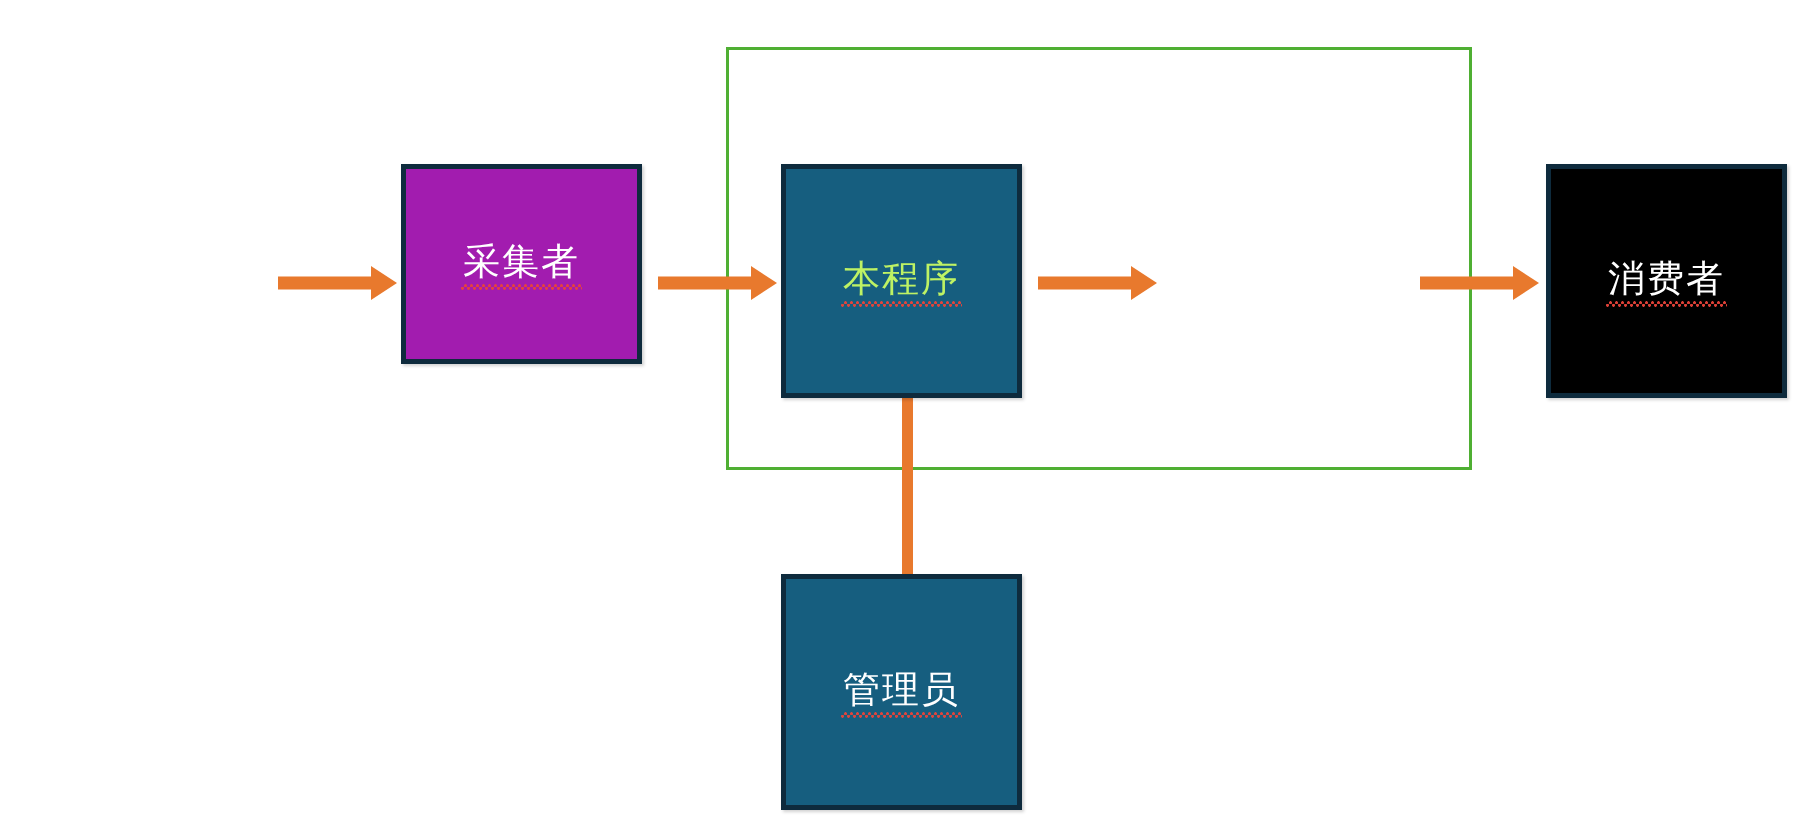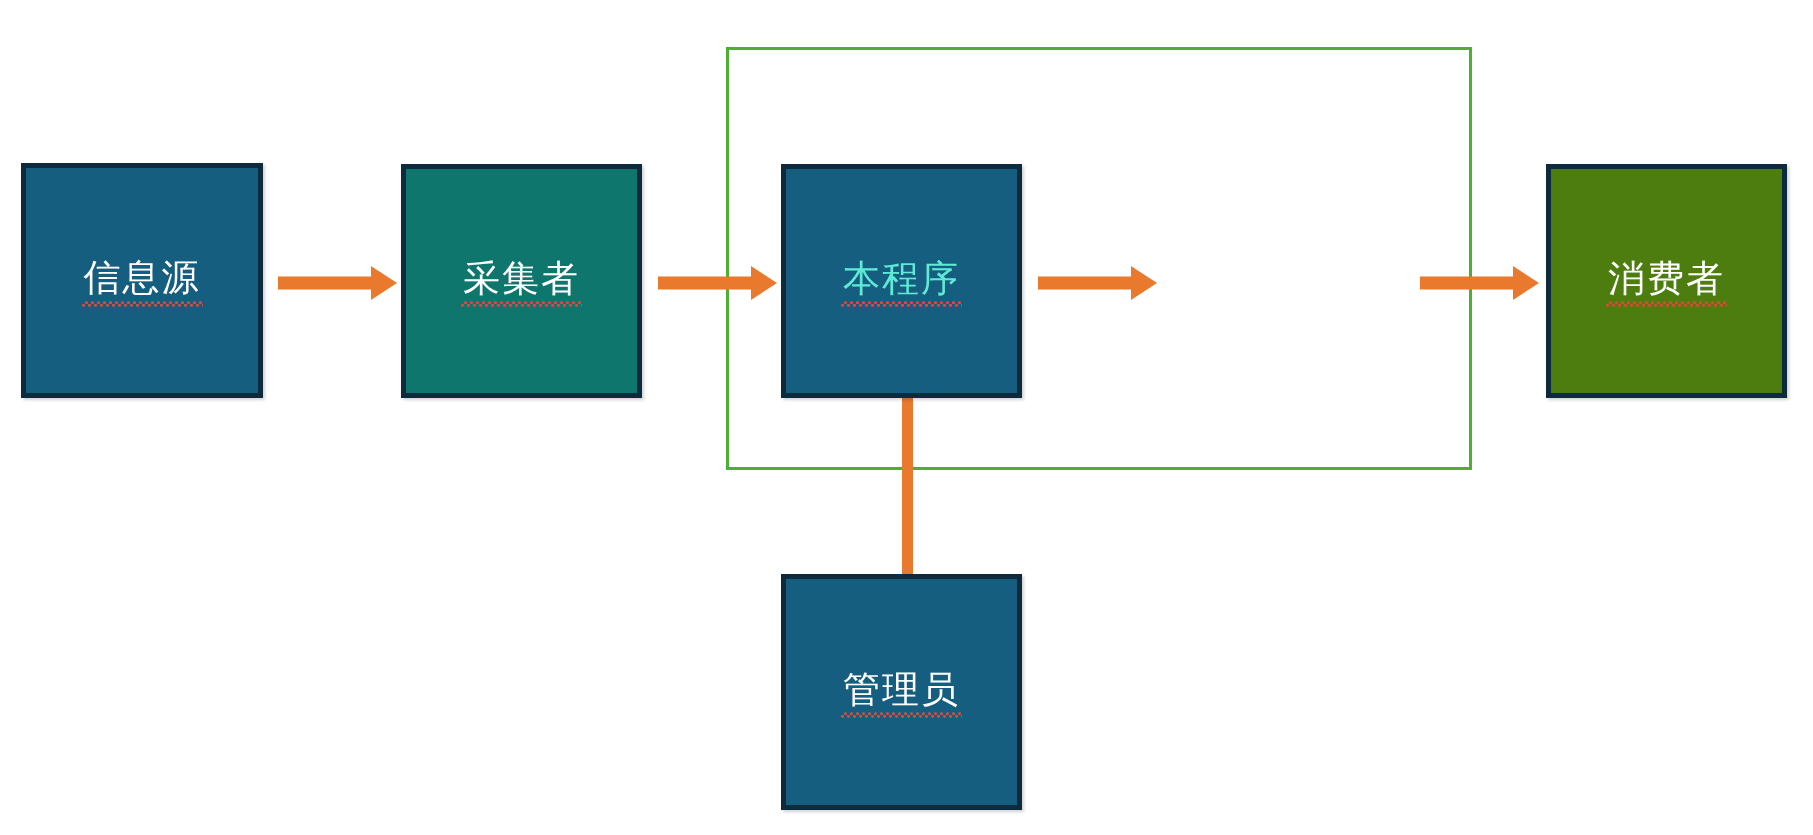--- a/index.html
+++ b/index.html
@@ -98,34 +98,31 @@
     z-index: 2;
   }
 </style>
 </head>
 <body>
 
 <div id="canvas">
 
   <div class="group-box" style="left: 726px; top: 47px; width: 746px; height: 423px; border-color: rgb(79, 175, 51);"></div>
 
-  <div class="node" style="left: 21px; top: 163px; width: 242px; height: 235px; background: rgb(22, 94, 127); border-color: rgb(14, 43, 61);">
-    <span class="node-label" style="color: rgb(255, 255, 255);">信息源</span>
-  </div>
 
-  <div class="node" style="left: 401px; top: 164px; width: 241px; height: 234px; background: #0f766e; border-color: rgb(14, 43, 61);">
+  <div class="node" style="left: 401px; top: 164px; width: 241px; height: 200px; background: #a21caf; border-color: rgb(14, 43, 61);">
     <span class="node-label" style="color: rgb(255, 255, 255);">采集者</span>
   </div>
 
   <div class="node" style="left: 781px; top: 164px; width: 241px; height: 234px; background: rgb(22, 94, 127); border-color: rgb(14, 43, 61);">
-    <span class="node-label" style="color: #5eead4;">本程序</span>
+    <span class="node-label" style="color: #bef264;">本程序</span>
   </div>
 
 
-  <div class="node" style="left: 1546px; top: 164px; width: 241px; height: 234px; background: #4d7c0f; border-color: rgb(14, 43, 61);">
+  <div class="node" style="left: 1546px; top: 164px; width: 241px; height: 234px; background: #000000; border-color: rgb(14, 43, 61);">
     <span class="node-label" style="color: rgb(255, 255, 255);">消费者</span>
   </div>
 
   <div class="node" style="left: 781px; top: 574px; width: 241px; height: 236px; background: rgb(22, 94, 127); border-color: rgb(14, 43, 61);">
     <span class="node-label" style="color: rgb(255, 255, 255); text-align: right;">管理员</span>
   </div>
 
   <div class="arrow-h" style="left: 278px; top: 266px; width: 119px; height: 34px;">
     <div class="shaft" style="background: rgb(232, 121, 45); width: 95px;"></div>
     <div class="head" style="border-left-color: rgb(232, 121, 45);"></div>

